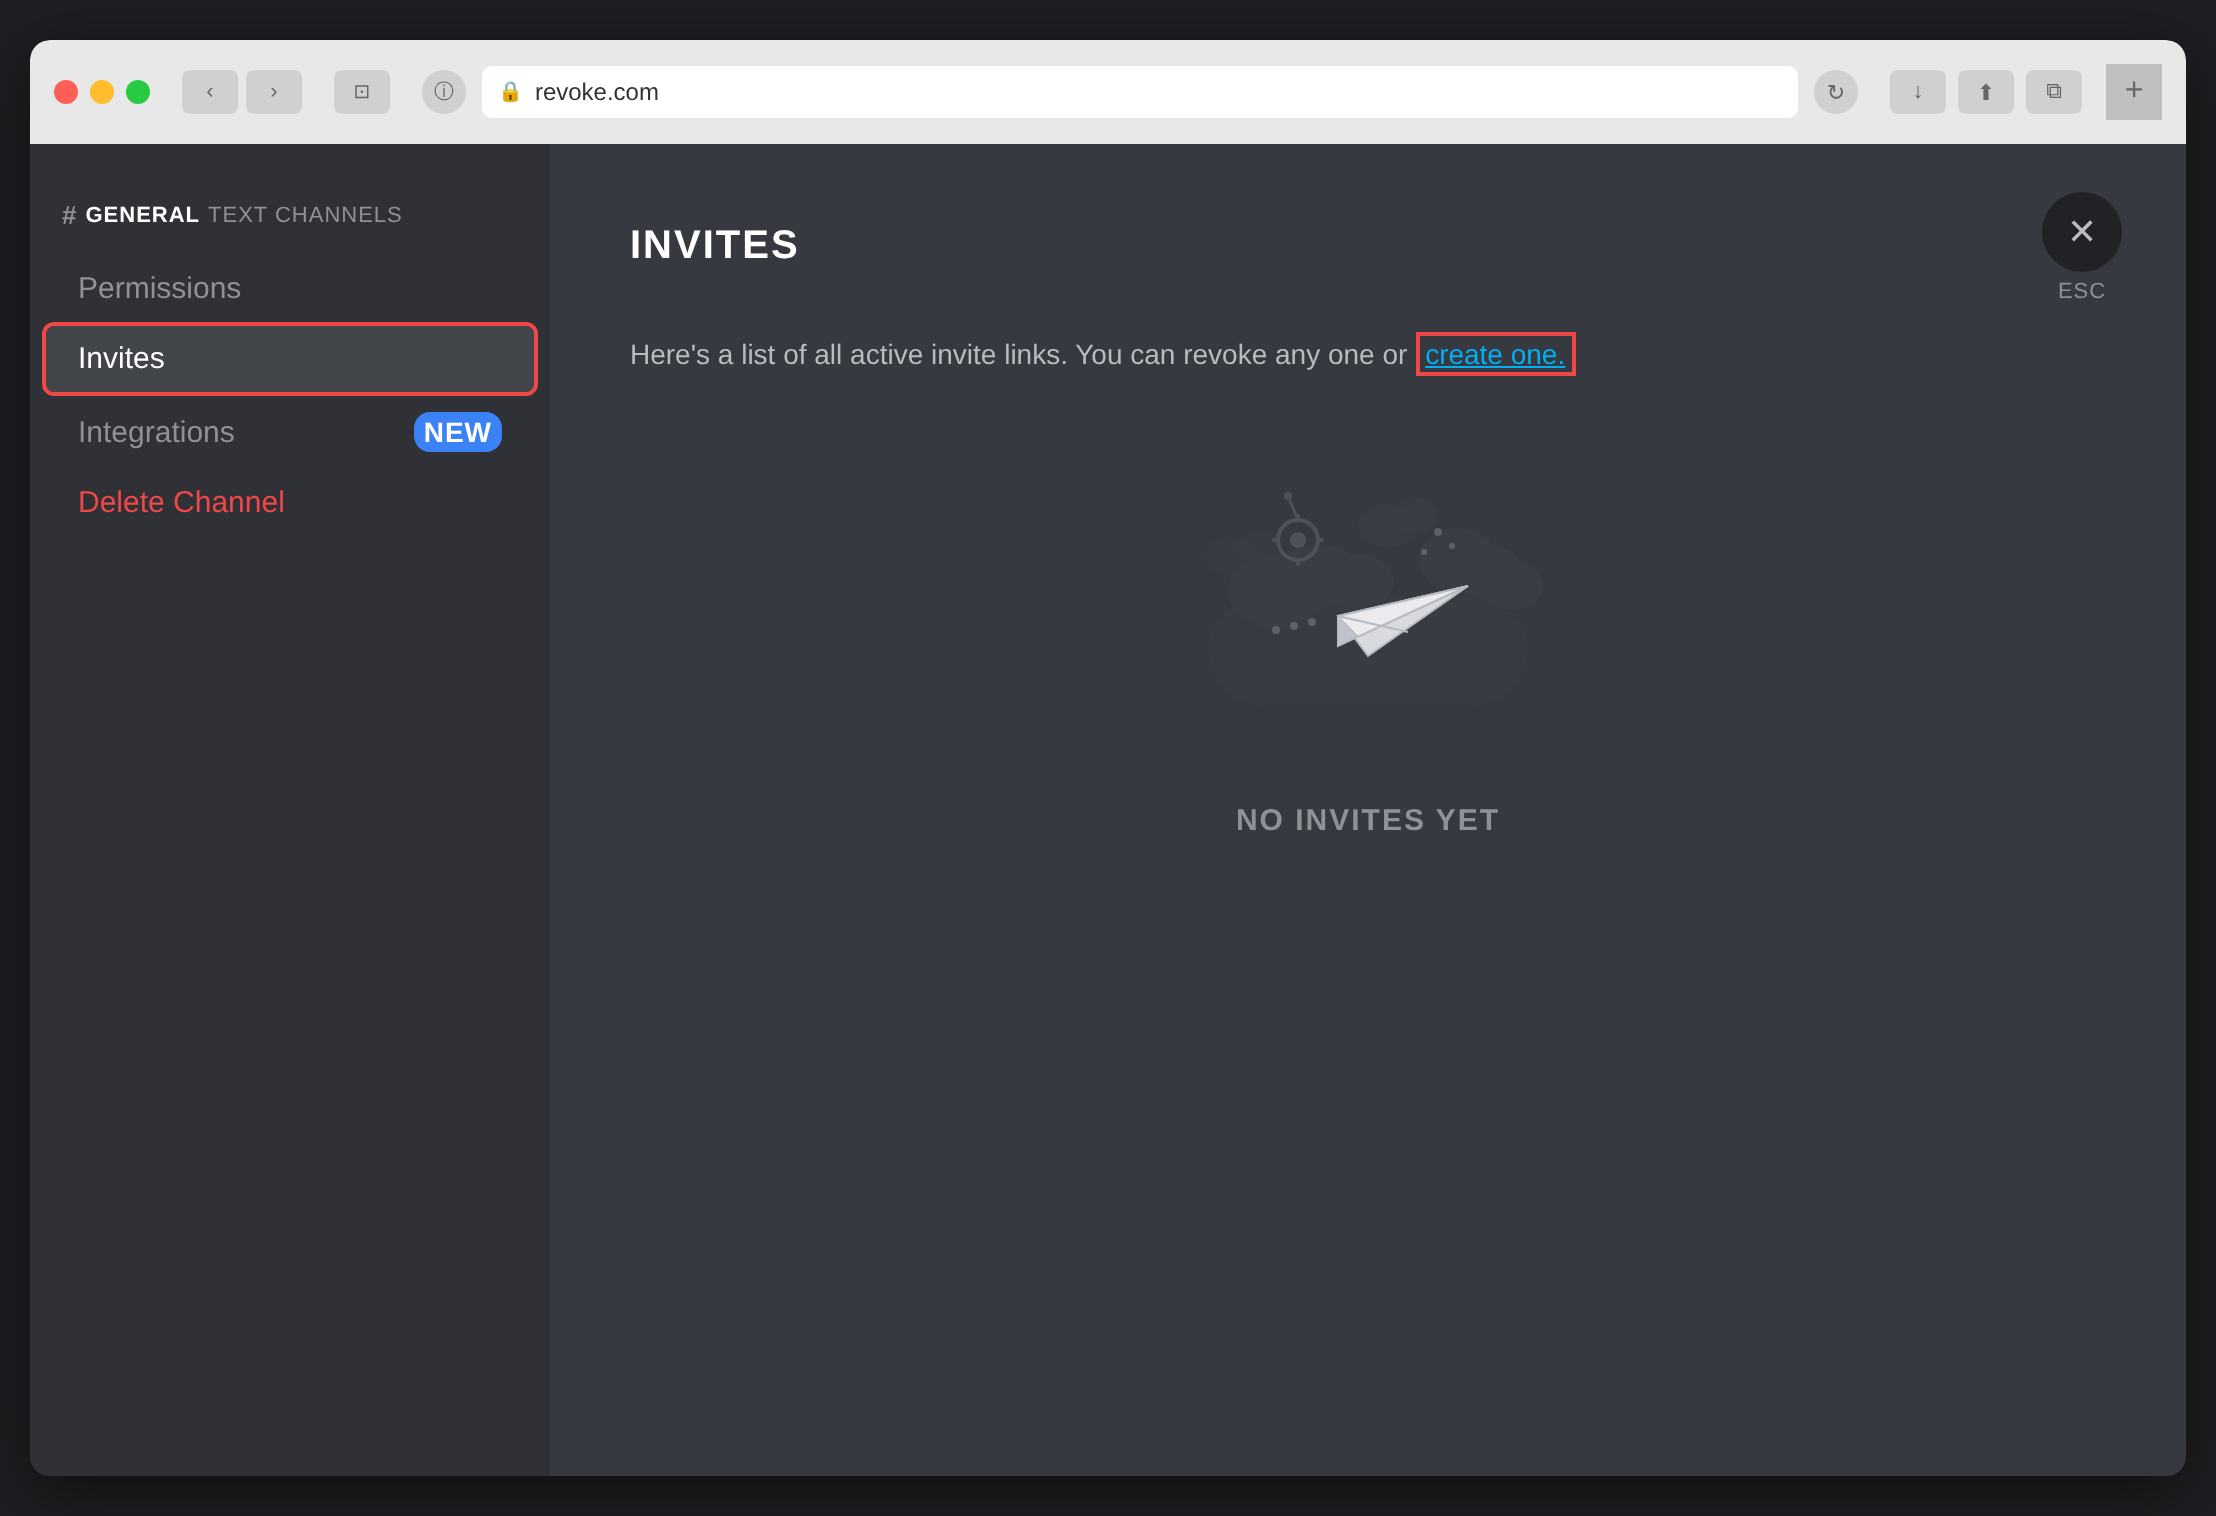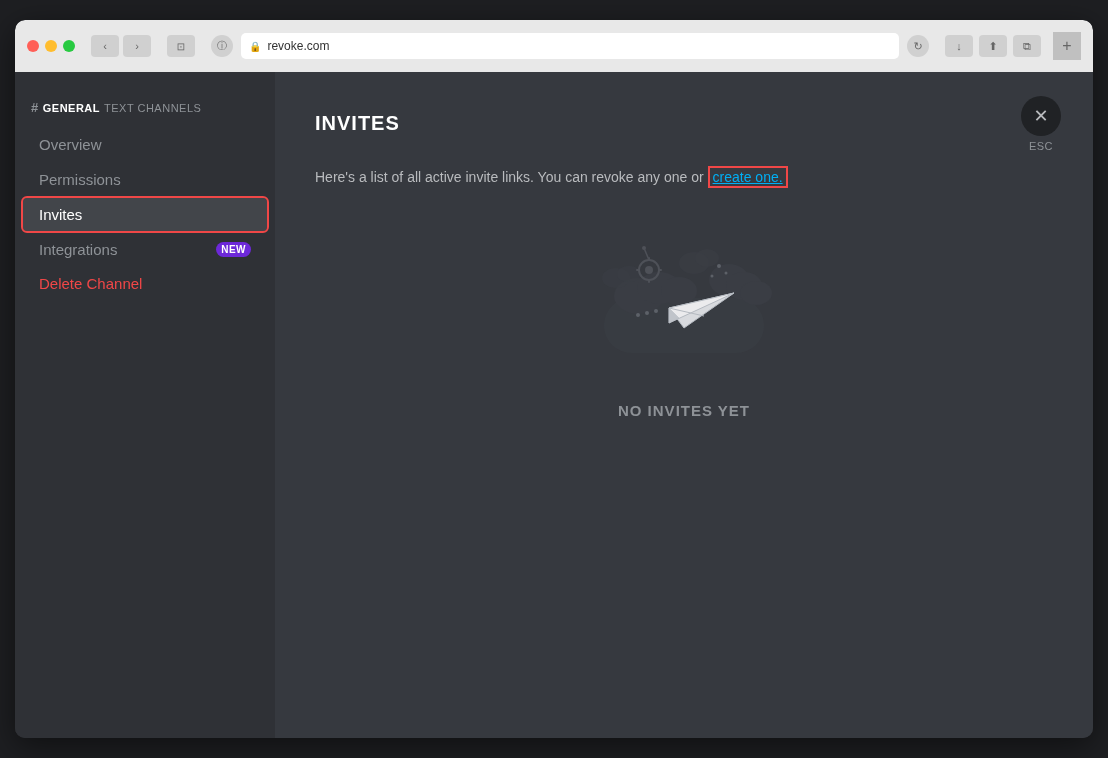--- a/index.html
+++ b/index.html
@@ -228,23 +228,23 @@
       margin-top: 0;
     }
 
     .sidebar-item-row {
       display: flex;
       align-items: center;
       justify-content: space-between;
     }
 
     .new-badge {
-      background: #6d28d9;
+      background: #3b82f6;
       color: white;
-      font-size: 10px;
+      font-size: 14px;
       font-weight: 700;
       padding: 2px 5px;
       border-radius: 8px;
       letter-spacing: 0.5px;
       text-align: center;
     }
 
     
     .sidebar-item.active {
       position: relative;
@@ -386,23 +386,20 @@
 
   <div class="app-content">
 
     <div class="sidebar">
       <div class="sidebar-section-header">
         <span class="hash">#</span>
         <span class="channel-name">GENERAL</span>
         <span class="channel-type">TEXT CHANNELS</span>
       </div>
 
-      <div class="sidebar-item">
-        <span>Overview</span>
-      </div>
 
       <div class="sidebar-item">
         <span>Permissions</span>
       </div>
 
       <div class="sidebar-item active">
         <span>Invites</span>
       </div>
 
       <div class="sidebar-item">

